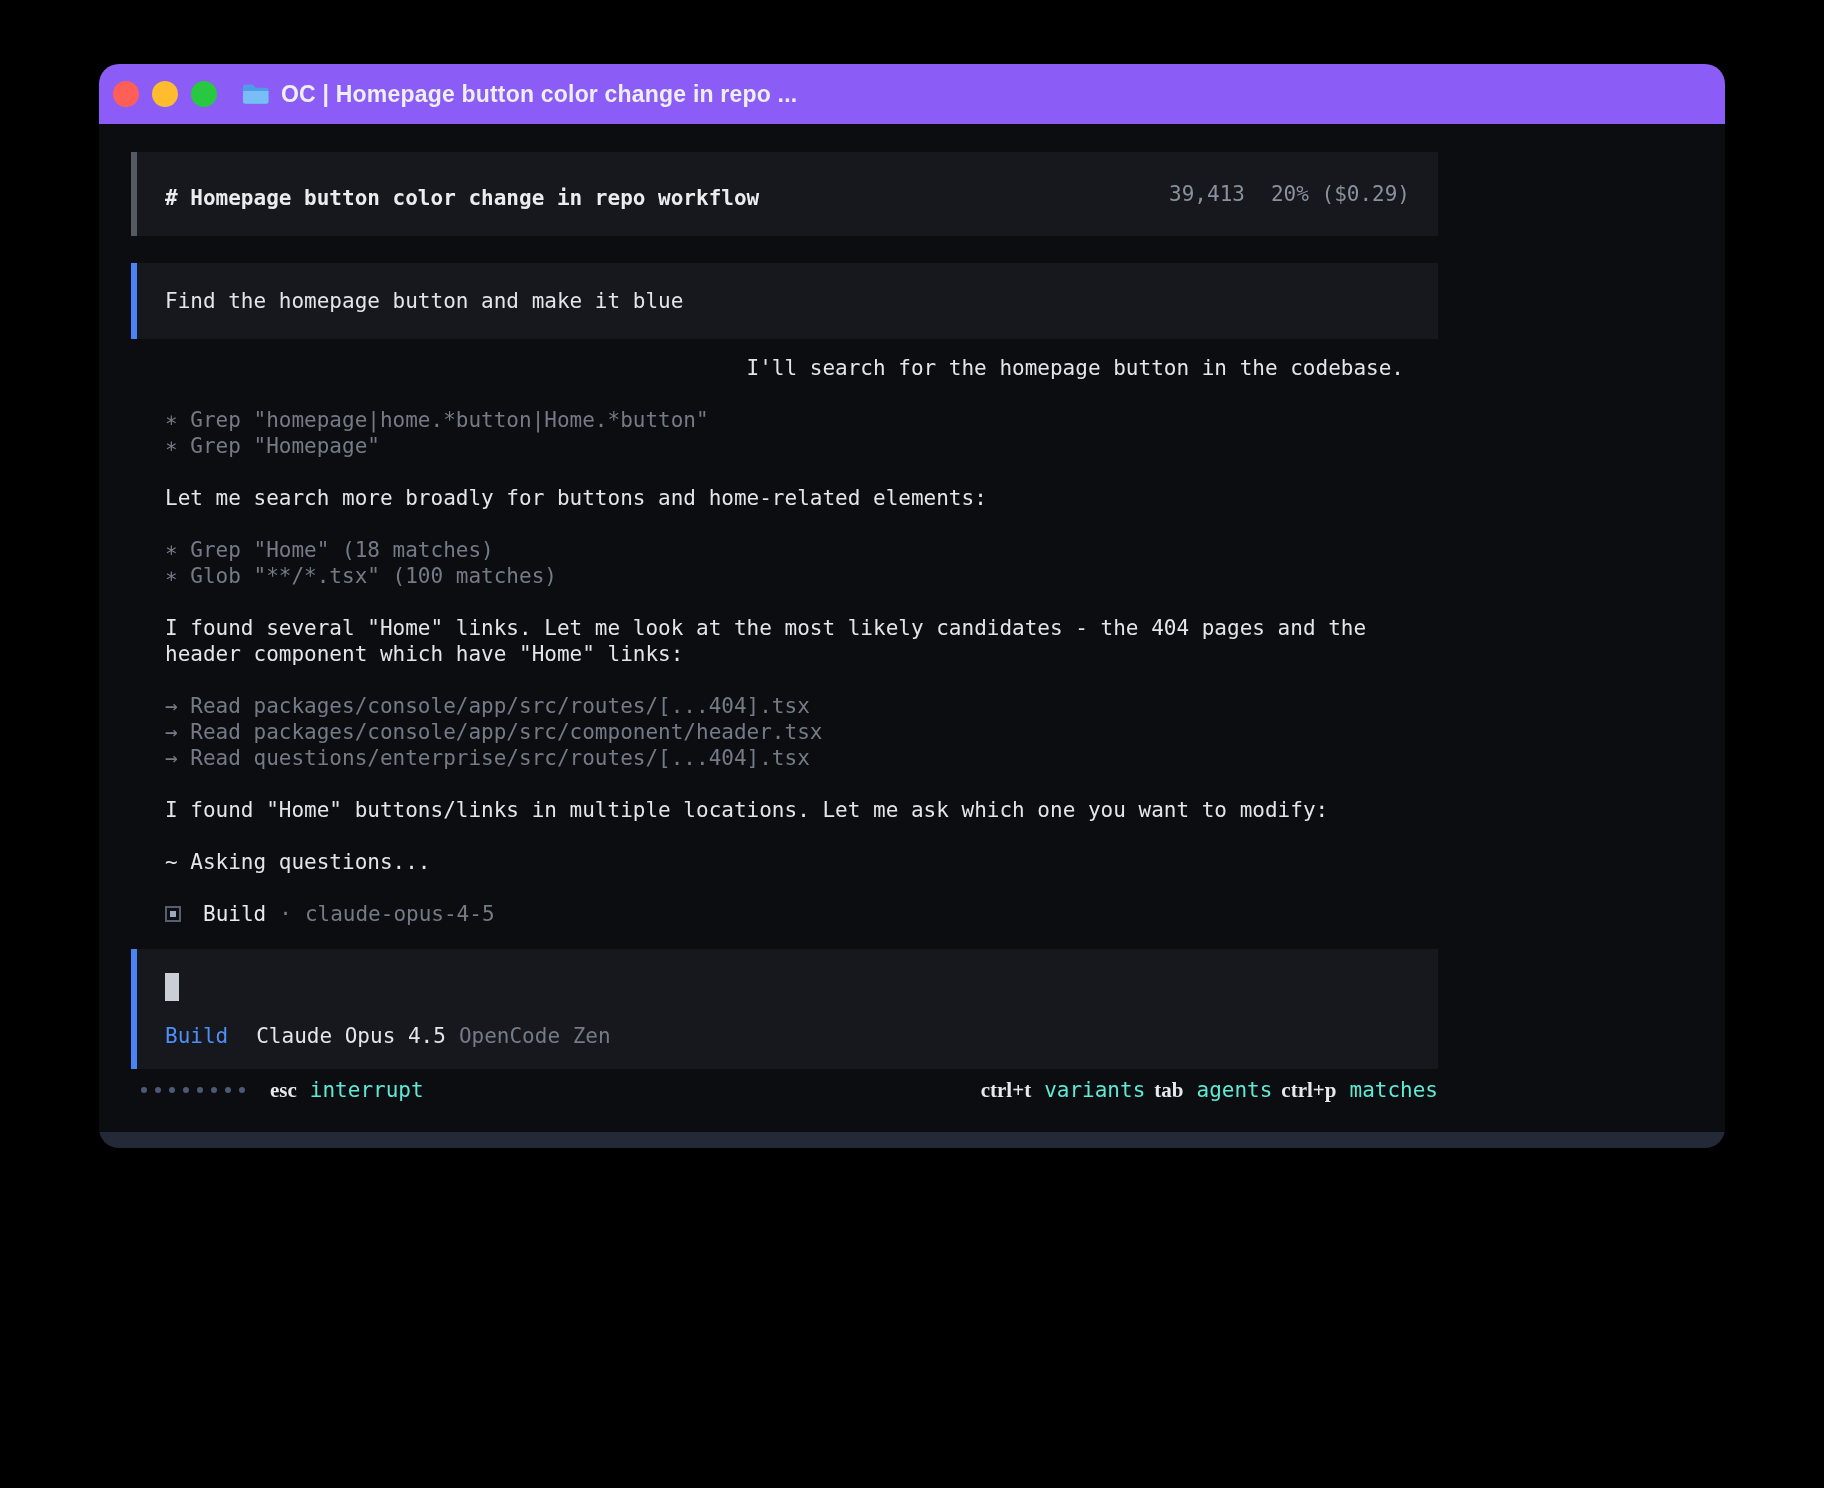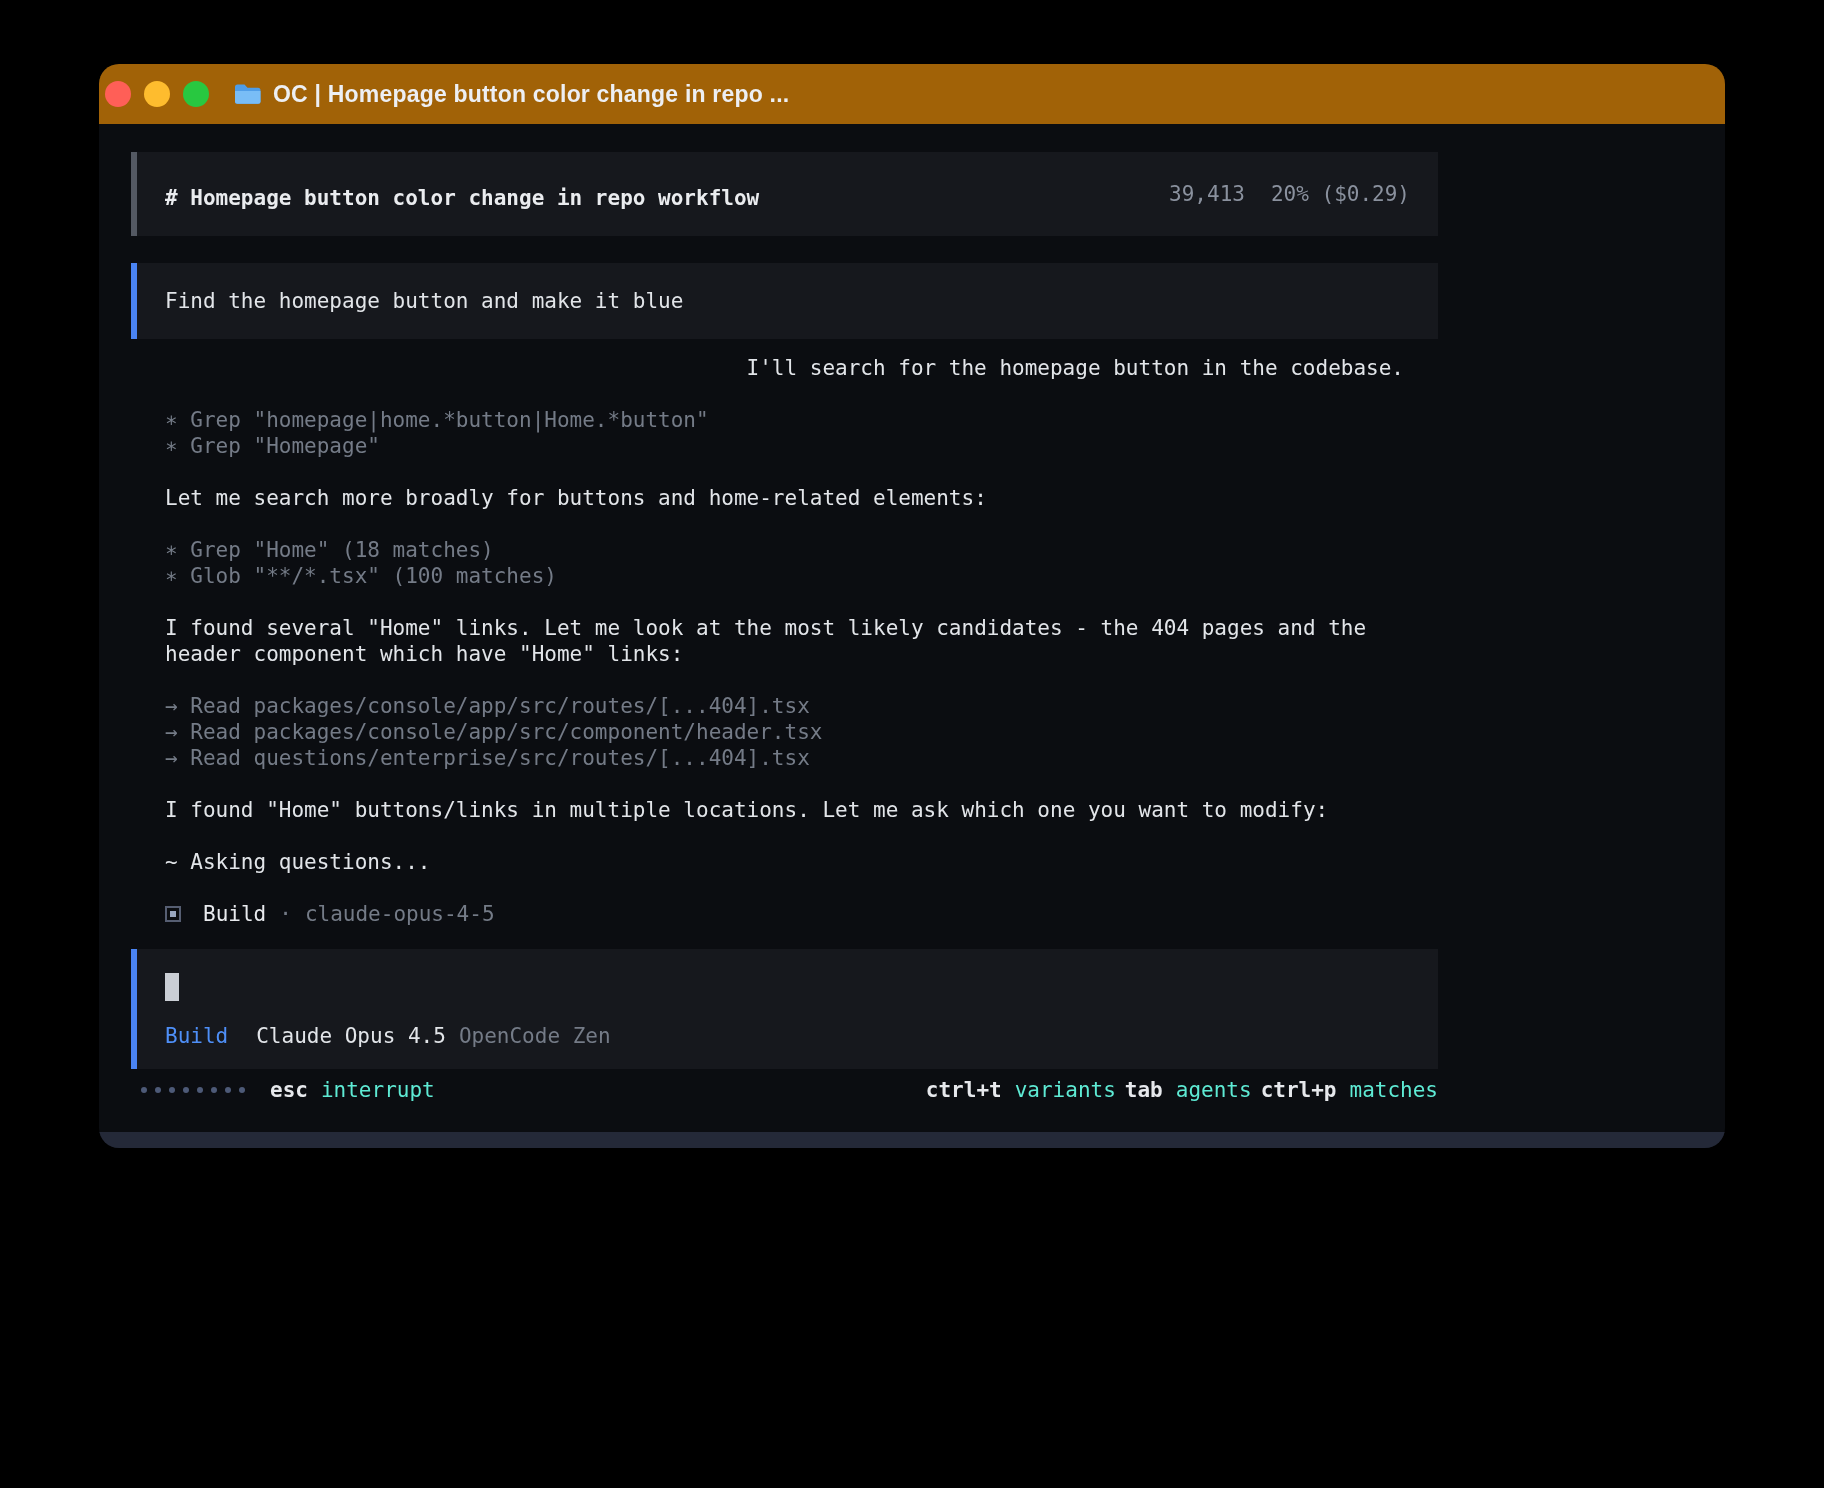--- a/index.html
+++ b/index.html
@@ -10,22 +10,22 @@
 
   .window {
     position:absolute; left:99px; top:64px; width:1626px; height:1084px;
     border-radius:20px; overflow:hidden; background:#0b0d11;
     display:flex; flex-direction:column;
     box-shadow:0 20px 60px rgba(0,0,0,0.8);
   }
 
   
   .titlebar {
-    flex:0 0 60px; background:#a16207; display:flex; align-items:center;
-    padding-left:6px;
+    flex:0 0 60px; background:#8b5cf6; display:flex; align-items:center;
+    padding-left:14px;
   }
   .traffic-lights { display:flex; gap:13px; margin-right:24px; }
   .light { width:26px; height:26px; border-radius:50%; display:inline-block; }
   .light.red    { background:#ff5f57; }
   .light.yellow { background:#febc2e; }
   .light.green  { background:#28c840; }
   .folder-icon { display:flex; margin-right:12px; }
   .window-title {
     font-family:"Liberation Sans", sans-serif; font-weight:bold;
     font-size:23px; color:#edeff3; letter-spacing:0.2px;
@@ -67,21 +67,21 @@
   .input-provider { color:#747b87; }
 
   
   .statusbar {
     width:1307px; margin-top:8px; display:flex; justify-content:space-between;
     align-items:center; color:#747b87;
   }
   .status-left { display:flex; align-items:center; padding-left:10px; }
   .activity-dots { display:flex; gap:8px; margin-right:25px; align-items:center; }
   .dot { width:6px; height:6px; border-radius:50%; background:#4d5a77; display:inline-block; }
-  .sb-key { color:#e6e8ec; font-weight:bold; }
+  .sb-key { color:#e6e8ec; font-weight:bold;font-family:Liberation Serif, serif; }
   .sb-label { color:#5eead4; margin-left:13px; }
   .status-right { display:flex; gap:9px; }
   .sb-group { display:flex; align-items:baseline; }
 
   .window-footer { flex:0 0 16px; background:#242938; }
 </style>
 </head>
 <body>
 
 <div class="stage">

